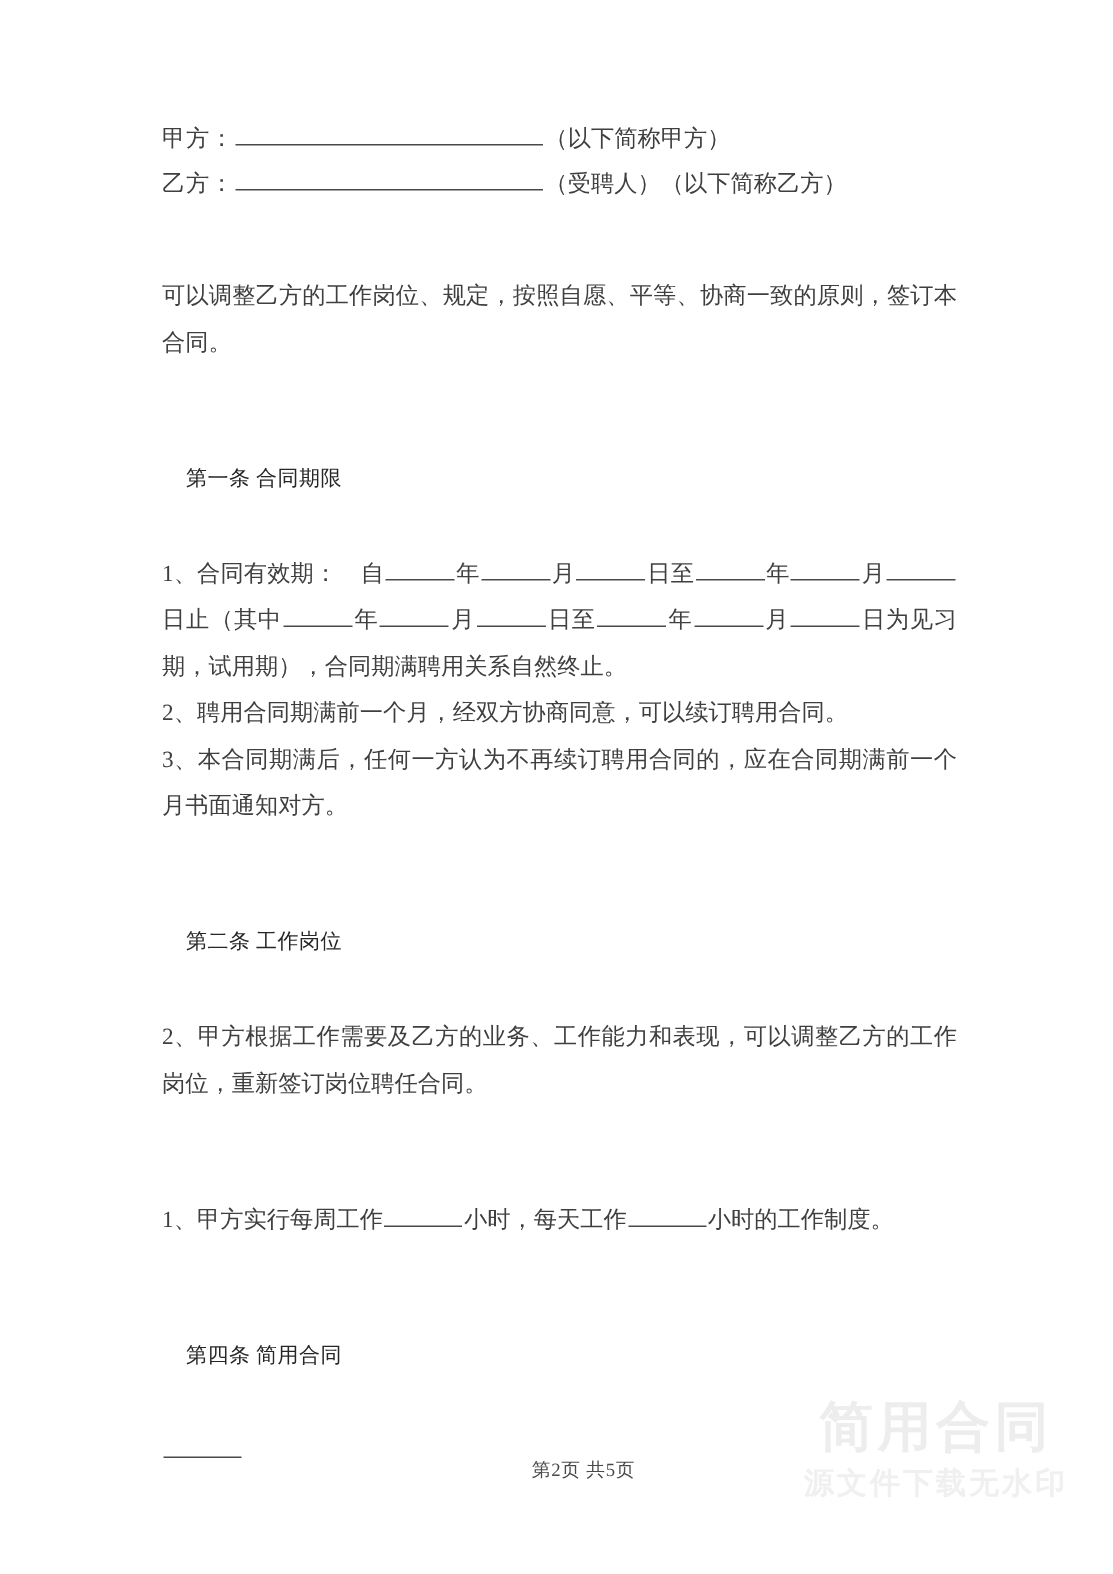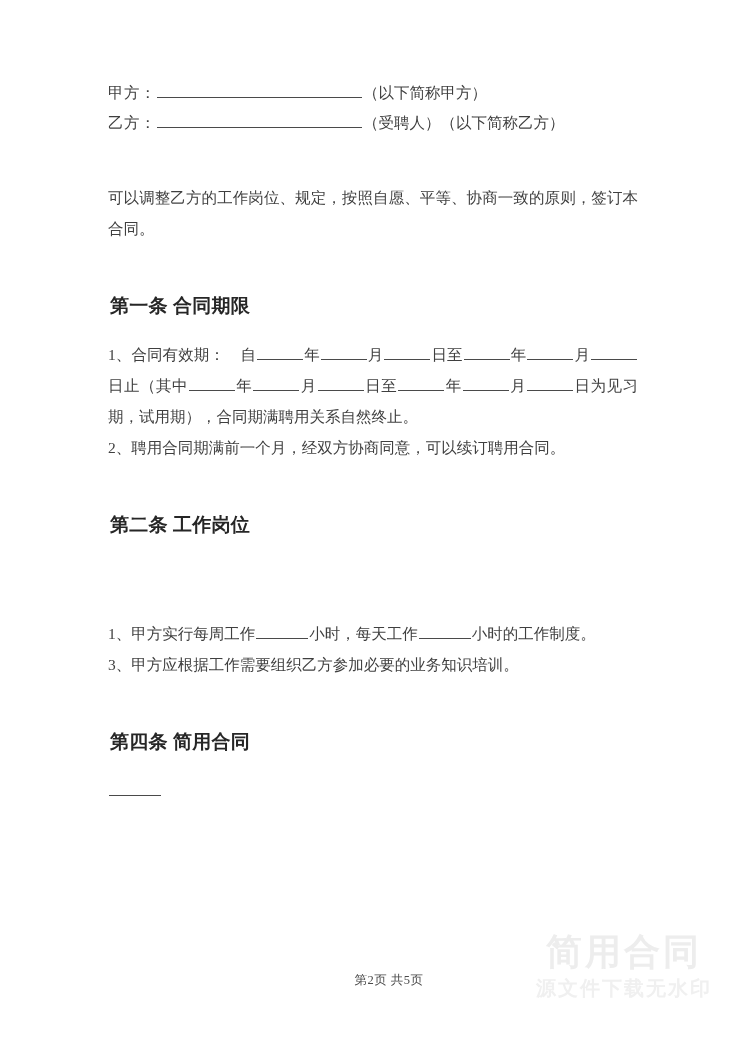--- a/index.html
+++ b/index.html
@@ -48,25 +48,25 @@
     color: #3f3f3f;
     text-align: justify;
     text-justify: inter-ideograph;
     margin: 0;
   }
   .gap-lg { height: 44px; }
   .gap-sm { height: 16px; }
 
   
   .heading {
-    font-size: 19px;
+    font-size: 14px;
     line-height: 31px;
-    font-weight: bold;
+    font-weight: normal;
     color: #262626;
-    margin: 2px;
+    margin: 16px;
     letter-spacing: 0.3px;
   }
 
   .blank-s  { width: 46px; }
   .blank-m  { width: 52px; }
 
   
   .watermark {
     position: absolute;
     right: 30px;
@@ -126,27 +126,28 @@
 
     <p class="para">可以调整乙方的工作岗位、规定，按照自愿、平等、协商一致的原则，签订本合同。</p>
 
     <div class="gap-lg"></div>
 
     <div id="sections-root">
         <p class="heading">第一条  合同期限</p>
         <div class="gap-sm"></div>
         <p class="para"><span>1、合同有效期：　自</span><span class="blank blank-s"></span><span>年</span><span class="blank blank-s"></span><span>月</span><span class="blank blank-s"></span><span>日至</span><span class="blank blank-s"></span><span>年</span><span class="blank blank-s"></span><span>月</span><span class="blank blank-s"></span><span>日止（其中</span><span class="blank blank-s"></span><span>年</span><span class="blank blank-s"></span><span>月</span><span class="blank blank-s"></span><span>日至</span><span class="blank blank-s"></span><span>年</span><span class="blank blank-s"></span><span>月</span><span class="blank blank-s"></span><span>日为见习期，试用期），合同期满聘用关系自然终止。</span></p>
         <p class="para">2、聘用合同期满前一个月，经双方协商同意，可以续订聘用合同。</p>
+        <p class="para">3、本合同期满后，任何一方认为不再续订聘用合同的，应在合同期满前一个月书面通知对方。</p>
         <div class="gap-lg"></div>
         <p class="heading">第二条  工作岗位</p>
         <div class="gap-sm"></div>
+        <p class="para">2、甲方根据工作需要及乙方的业务、工作能力和表现，可以调整乙方的工作岗位，重新签订岗位聘任合同。</p>
         <div class="gap-lg"></div>
         <div class="gap-sm"></div>
         <p class="para"><span>1、甲方实行每周工作</span><span class="blank blank-m"></span><span>小时，每天工作</span><span class="blank blank-m"></span><span>小时的工作制度。</span></p>
-        <p class="para">3、甲方应根据工作需要组织乙方参加必要的业务知识培训。</p>
         <div class="gap-lg"></div>
         <p class="heading">第四条  简用合同</p>
         <div class="gap-sm"></div>
         <p class="para"><span class="blank blank-m"></span></p>
       </div>
 
   </div>
 
   <div class="watermark">
     <div class="wm-main">简用合同</div>

